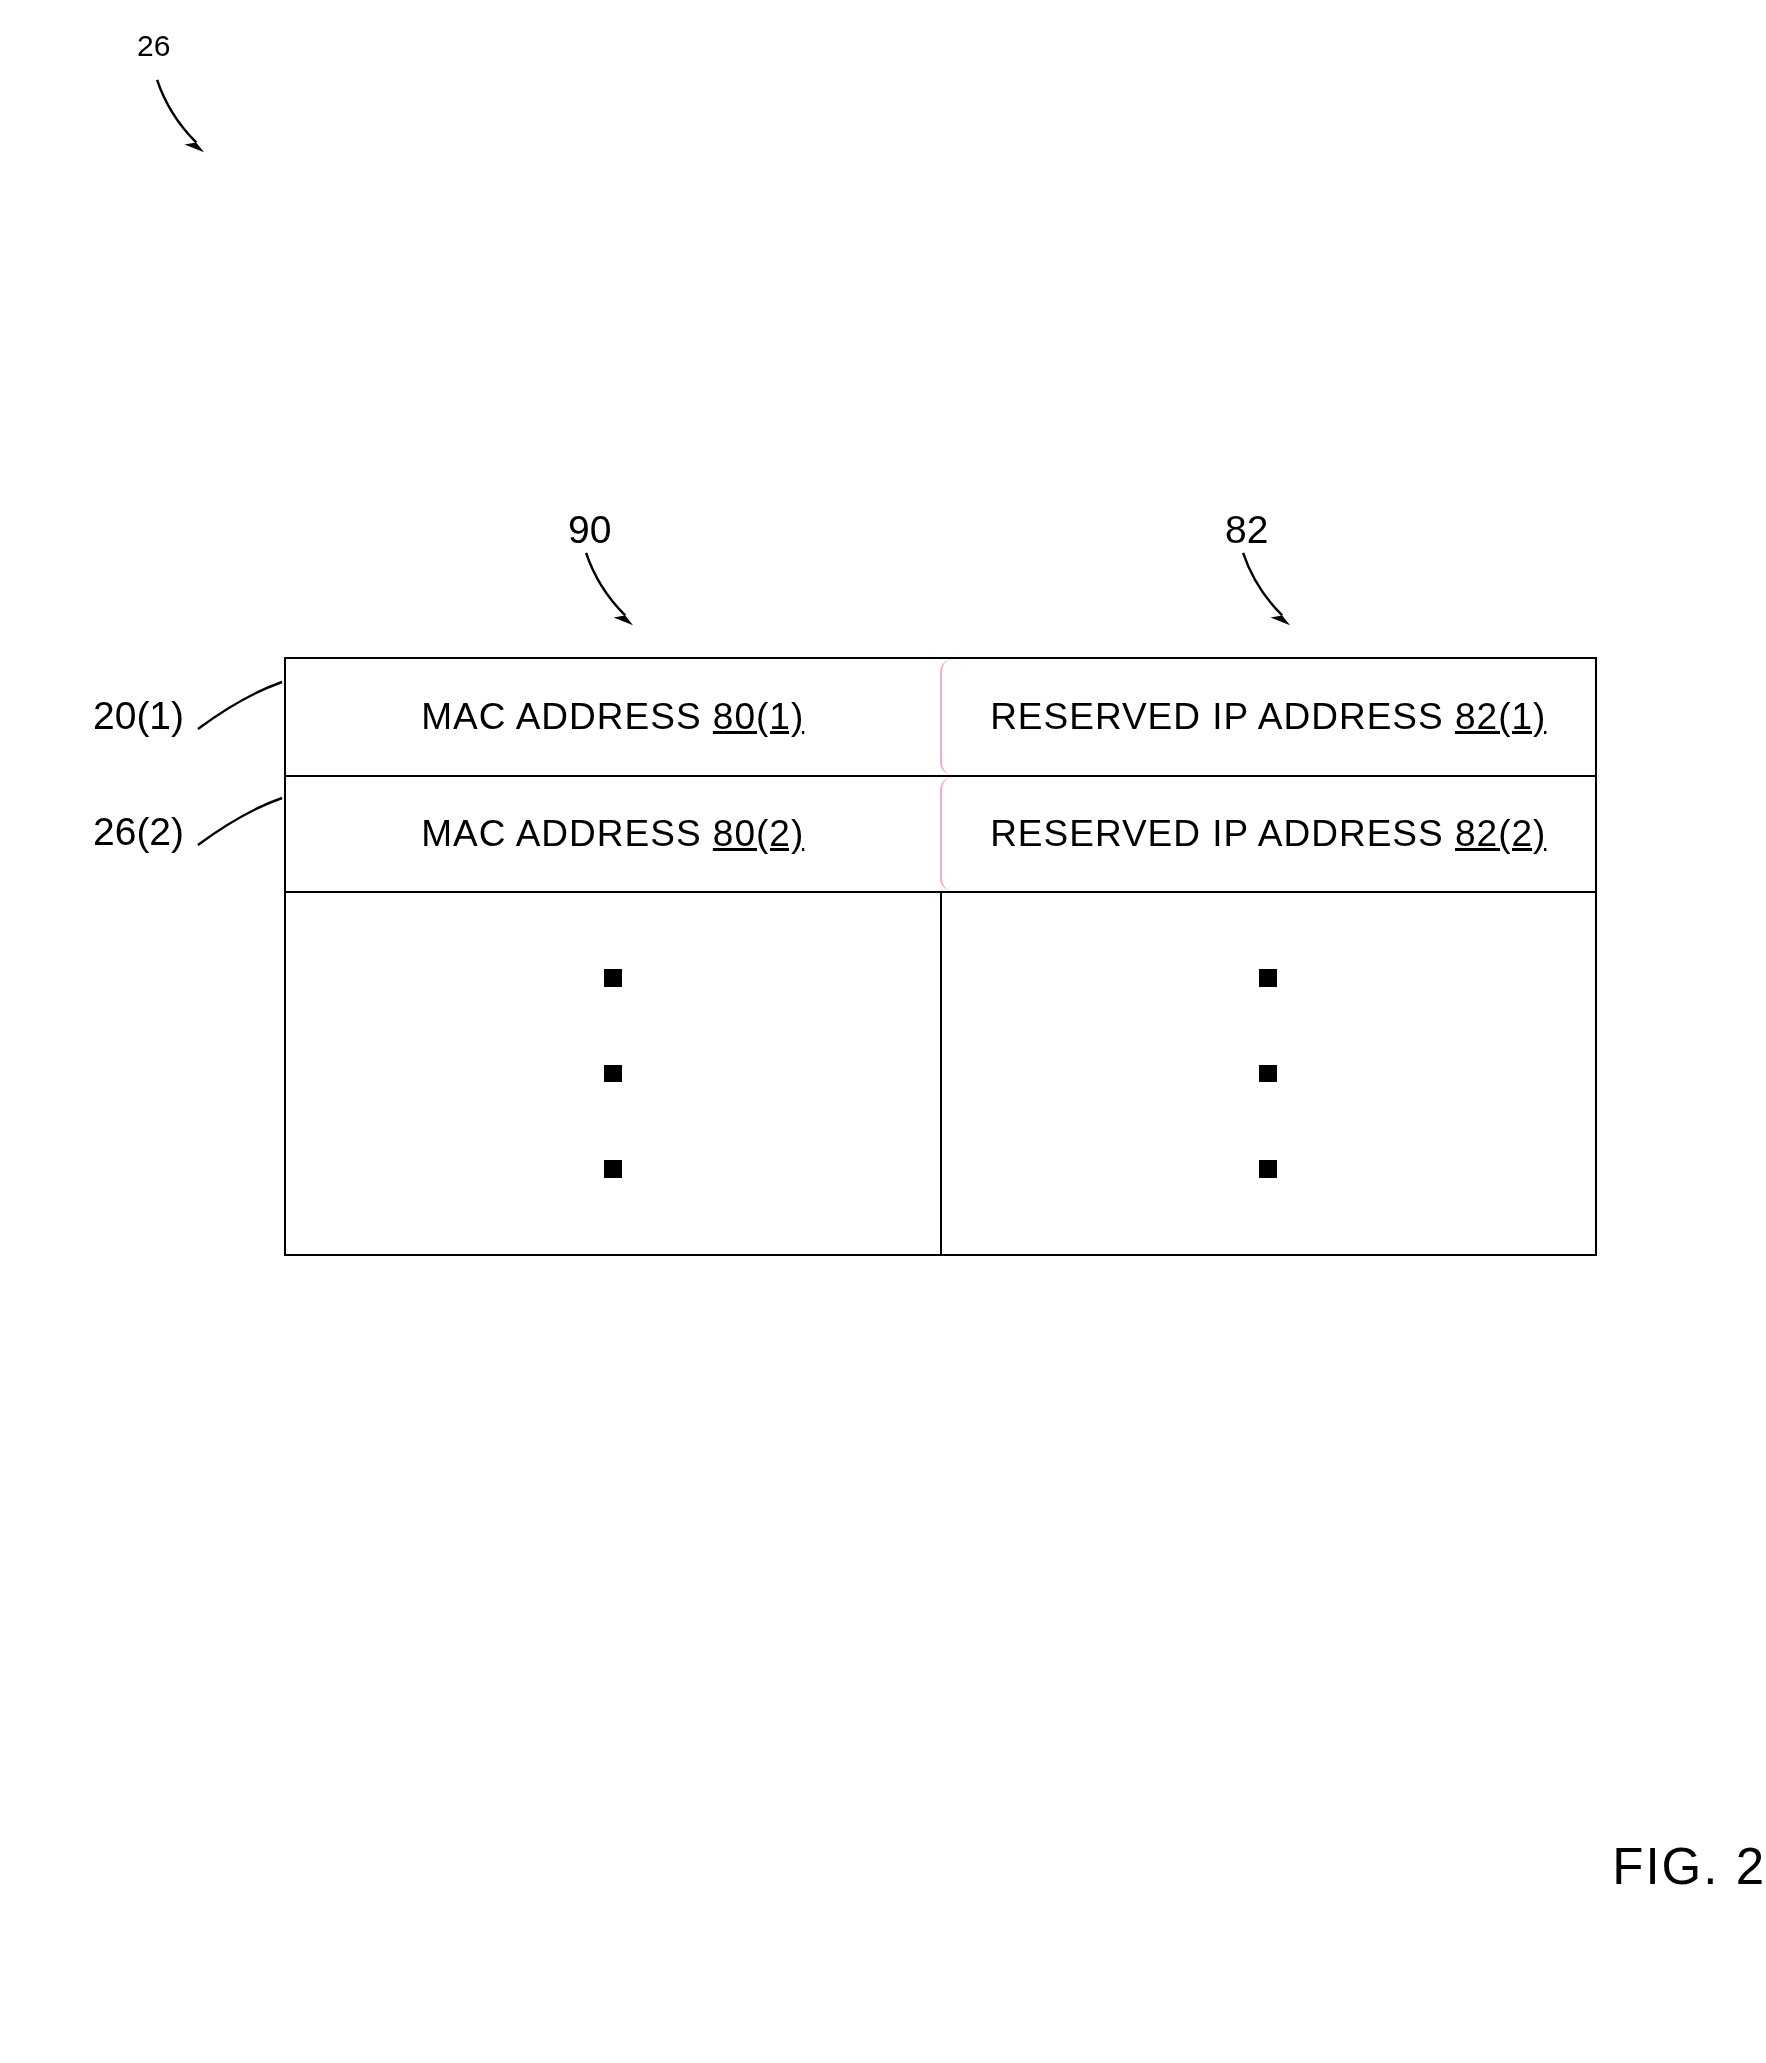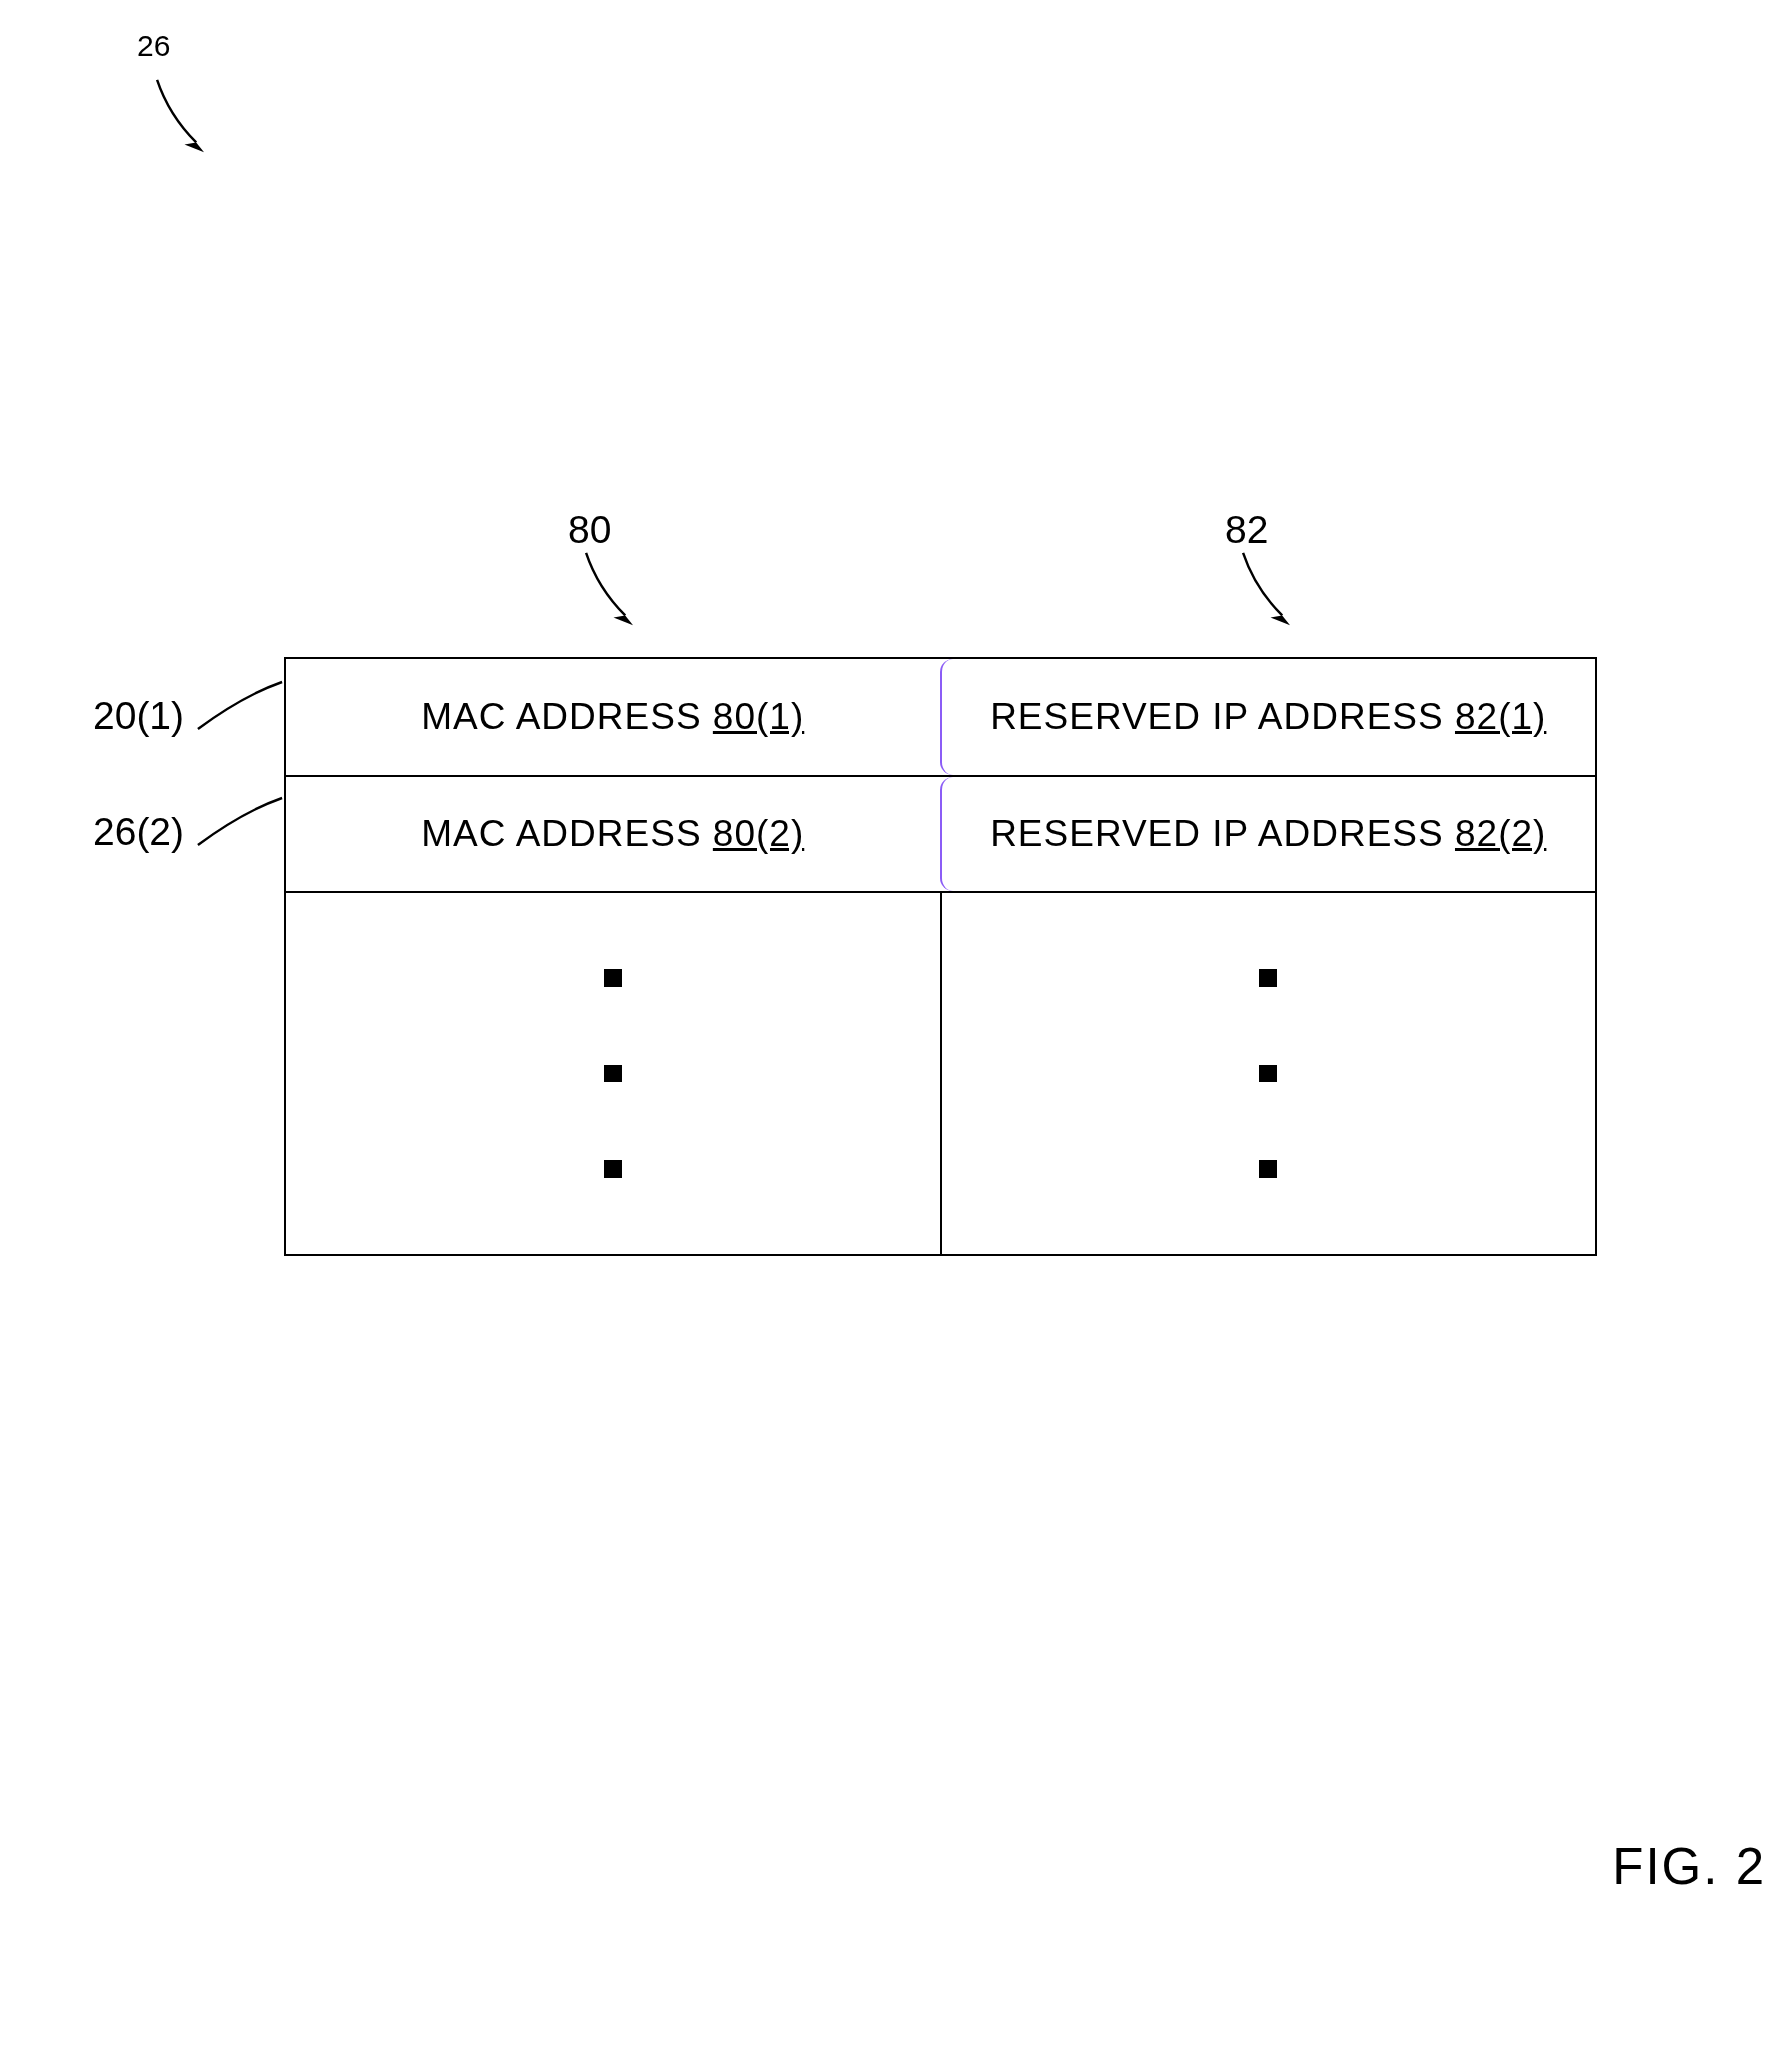--- a/index.html
+++ b/index.html
@@ -53,21 +53,21 @@
     .row.r2 { border-top: 2px solid #000; }
     .cell {
       flex: 1;
       display: flex;
       align-items: center;
       justify-content: center;
       font-size: 37px;
       letter-spacing: 1px;
       border-radius: 13px;
     }
-    .cell + .cell { border-left: 2px solid #8b5cf6; text-align: right; }
+    .cell + .cell { border-left: 2px solid #f9a8d4; text-align: right; }
     .underline { text-decoration: underline; }
     .vdots {
       display: flex;
       flex-direction: column;
       align-items: center;
       justify-content: center;
       gap: 78px;
       flex: 1;
     }
     .vdots + .vdots { border-left: 2px solid #000; }
@@ -87,21 +87,21 @@
   </style>
 </head>
 <body>
 
 <div class="ref-26">26</div>
 <svg class="arrow-26" width="69" height="88" viewBox="0 0 70 90">
   <path d="M 8 4 Q 20 40 48 68" stroke="#000" stroke-width="2.5" fill="none"></path>
   <polygon points="48,68 56,78 36,70" fill="#000"></polygon>
 </svg>
 
-<div class="col-label" style="top:508px; left:568px;">80</div>
+<div class="col-label" style="top:508px; left:568px;">90</div>
 <svg class="col-arrow" style="top:549px; left:578px;" width="69" height="88" viewBox="0 0 70 90">
   <path d="M 8 4 Q 20 40 48 68" stroke="#000" stroke-width="2.5" fill="none"></path>
   <polygon points="48,68 56,78 36,70" fill="#000"></polygon>
 </svg>
 
 <div class="col-label" style="top:508px; left:1225px;">82</div>
 <svg class="col-arrow" style="top:549px; left:1235px;" width="69" height="88" viewBox="0 0 70 90">
   <path d="M 8 4 Q 20 40 48 68" stroke="#000" stroke-width="2.5" fill="none"></path>
   <polygon points="48,68 56,78 36,70" fill="#000"></polygon>
 </svg>

